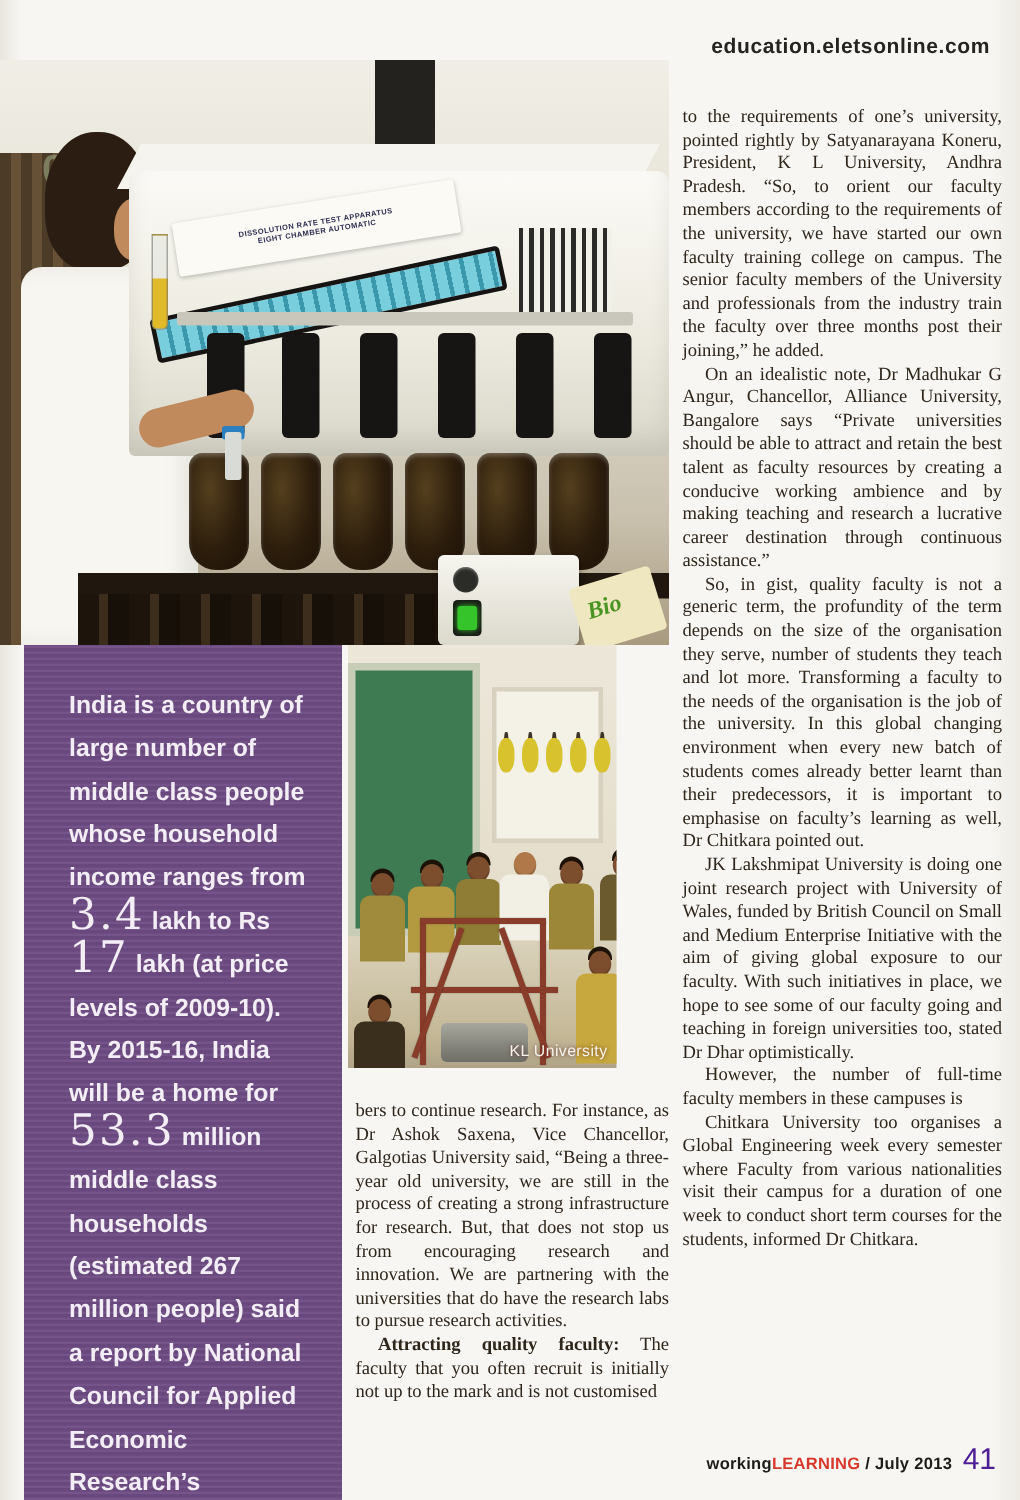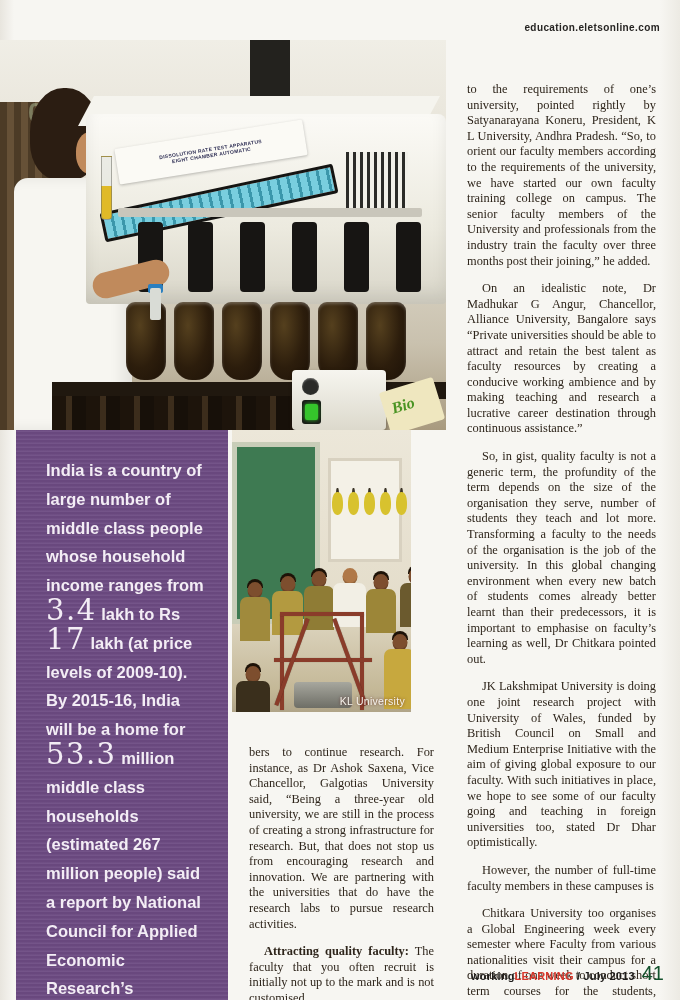--- a/index.html
+++ b/index.html
@@ -2,31 +2,31 @@
 <html><head>
 <meta charset="utf-8">
 <style>
   html,body{margin:0;padding:0;}
   body{width:680px;height:1000px;position:relative;overflow:hidden;
        font-family:"Liberation Sans",sans-serif;
        background:linear-gradient(90deg,#e8e5de 0px,#f7f6f2 14px,#f7f6f2 660px,#eceae3 680px);}
   .page{position:absolute;inset:0;}
 
   
-  .site-url{position:absolute;top:22px;right:20px;font-size:10px;font-weight:bold;
+  .site-url{position:absolute;top:22px;right:20px;font-size:14px;font-weight:bold;
             letter-spacing:.4px;color:#262422;}
   .footer{position:absolute;top:962px;right:16px;display:flex;align-items:baseline;gap:7px;}
   .footer .brand{font-size:11px;font-weight:bold;color:#1e1c1a;letter-spacing:.2px;}
   .footer .brand .red{color:#d8372b;}
-  .footer .pageno{font-size:20px;color:#14532d;font-family:"Liberation Sans",sans-serif;text-align:right;}
+  .footer .pageno{font-size:20px;color:#4c1d95;font-family:"Liberation Sans",sans-serif;text-align:right;}
 
   
   .col{position:absolute;font-family:"Liberation Serif",serif;font-size:12.4px;
        line-height:15.6px;color:#2e251b;text-align:justify;}
-  .col p{margin:12px;text-indent:15px;}
+  .col p{margin:0;text-indent:15px;}
   .col p.first{text-indent:0;}
   .col b{font-weight:bold;}
   .col-right{left:455px;top:70px;width:213px;}
   .col-mid{left:237px;top:733px;width:209px;}
 
   
   .pullquote{position:absolute;left:16px;top:430px;width:212px;height:570px;
              background:#6d4b83;
              background-image:repeating-linear-gradient(0deg,rgba(255,255,255,.05) 0 1px,rgba(0,0,0,.04) 2px 4px);
              box-sizing:border-box;padding:26px 24px 0 30px;

